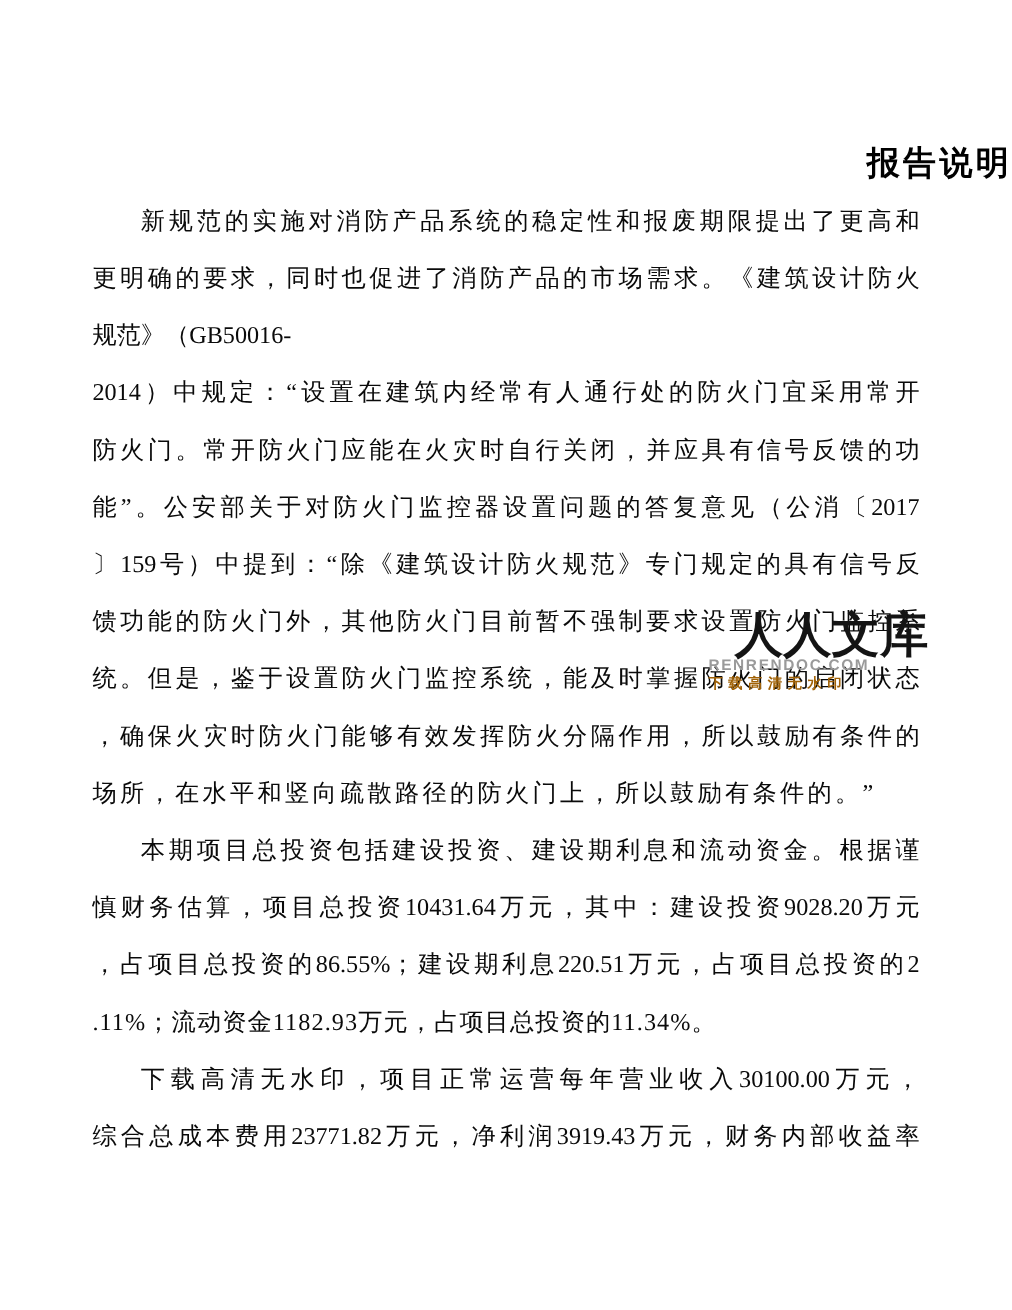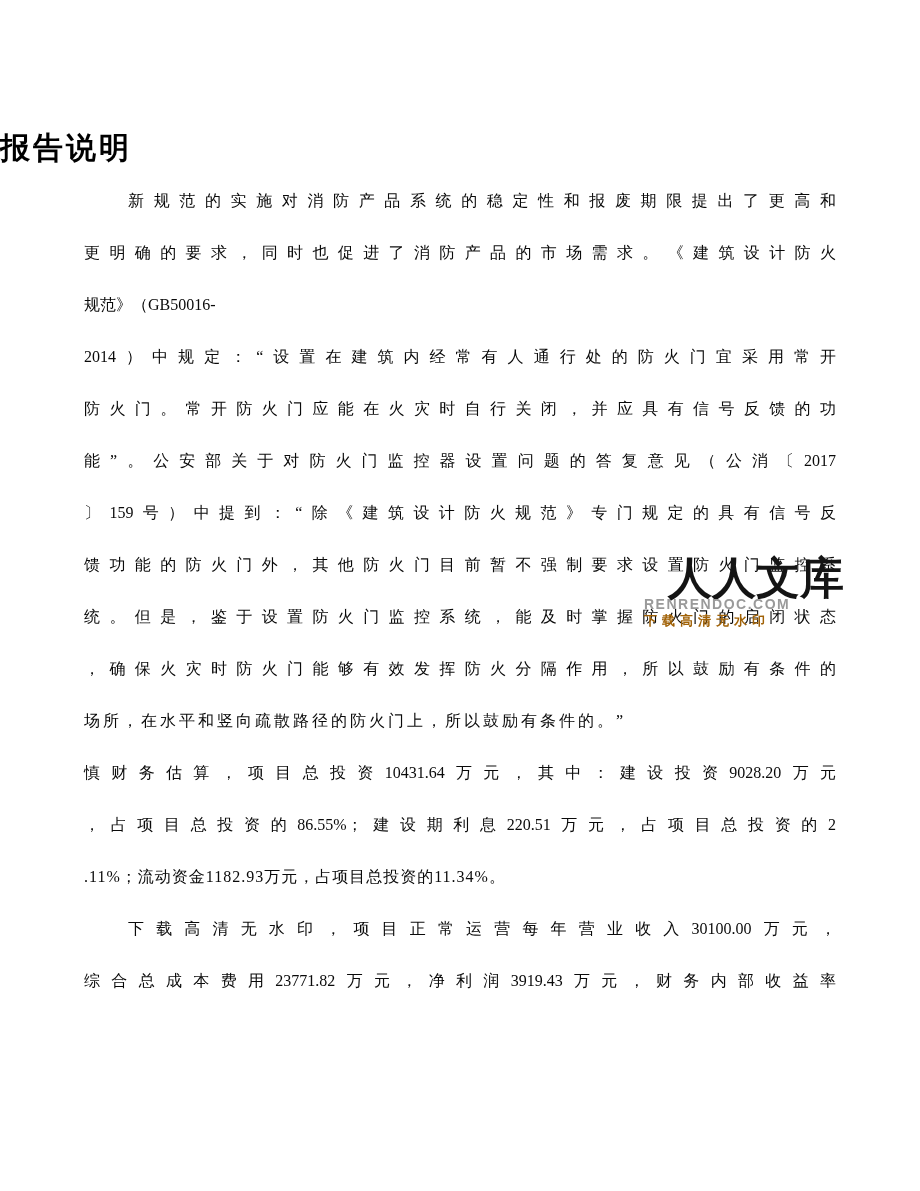--- a/index.html
+++ b/index.html
@@ -20,38 +20,38 @@
     color: #6e6e6e;
     letter-spacing: 1px;
     line-height: 22px;
   }
 
   .title {
     position: absolute;
     left: 0; top: 128px;
     width: 920px;
     margin: 0;
-    text-align: left;
+    text-align: right;
     font-family: "Liberation Sans", "DejaVu Sans", sans-serif;
     font-weight: 700;
     font-size: 30px;
     letter-spacing: 3px;
     color: #000000;
   }
 
   .bodytext {
     position: absolute;
     left: 84px; top: 175px;
     width: 752px;
     color: #0a0a0a;
   }
   .ln {
     height: 52px;
     line-height: 52px;
-    font-size: 16px;
+    font-size: 22px;
     white-space: nowrap;
   }
   .just { text-align: justify; text-justify: inter-character; text-align-last: justify; }
   .ind  { padding-left: 44px; }
   .sp3  { letter-spacing: 3px; }
   .sp1  { letter-spacing: 1px; }
 
   .wm {
     position: absolute;
     left: 644px; top: 559px;
@@ -98,20 +98,21 @@
     <div class="ln just">更明确的要求，同时也促进了消防产品的市场需求。《建筑设计防火</div>
     <div class="ln">规范》（GB50016-</div>
     <div class="ln just">2014）中规定：“设置在建筑内经常有人通行处的防火门宜采用常开</div>
     <div class="ln just">防火门。常开防火门应能在火灾时自行关闭，并应具有信号反馈的功</div>
     <div class="ln just">能”。公安部关于对防火门监控器设置问题的答复意见（公消〔2017</div>
     <div class="ln just">〕159号）中提到：“除《建筑设计防火规范》专门规定的具有信号反</div>
     <div class="ln just">馈功能的防火门外，其他防火门目前暂不强制要求设置防火门监控系</div>
     <div class="ln just">统。但是，鉴于设置防火门监控系统，能及时掌握防火门的启闭状态</div>
     <div class="ln just">，确保火灾时防火门能够有效发挥防火分隔作用，所以鼓励有条件的</div>
     <div class="ln sp3">场所，在水平和竖向疏散路径的防火门上，所以鼓励有条件的。”</div>
+    <div class="ln just ind">本期项目总投资包括建设投资、建设期利息和流动资金。根据谨</div>
     <div class="ln just">慎财务估算，项目总投资10431.64万元，其中：建设投资9028.20万元</div>
     <div class="ln just">，占项目总投资的86.55%；建设期利息220.51万元，占项目总投资的2</div>
     <div class="ln sp1">.11%；流动资金1182.93万元，占项目总投资的11.34%。</div>
     <div class="ln just ind">下载高清无水印，项目正常运营每年营业收入30100.00万元，</div>
     <div class="ln just">综合总成本费用23771.82万元，净利润3919.43万元，财务内部收益率</div>
   </div>
 
   <div class="wm">
     <div class="wm-brand">人人文库</div>
     <div class="wm-domain">RENRENDOC.COM</div>

